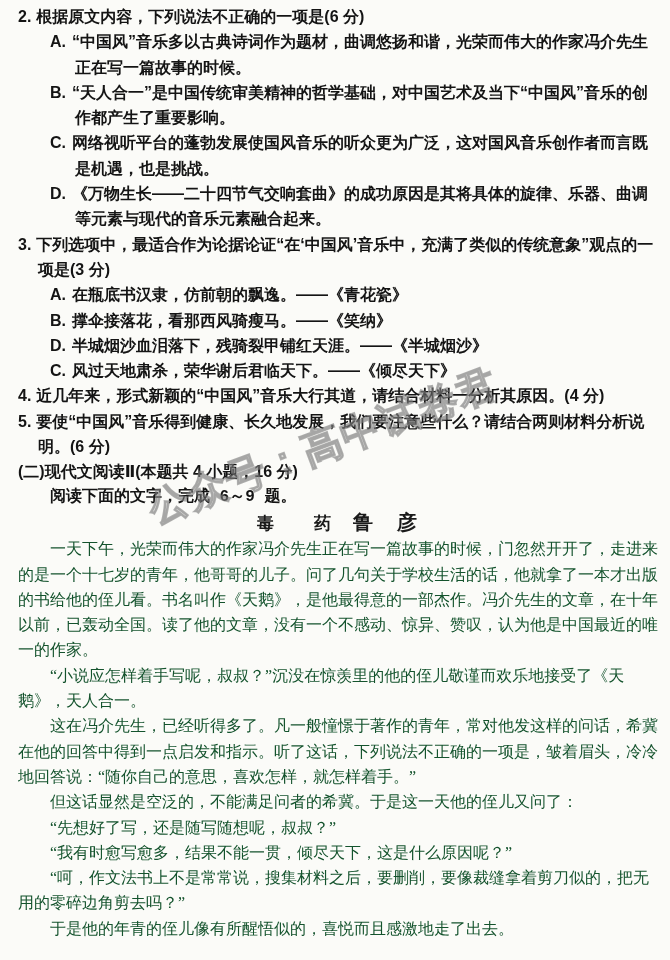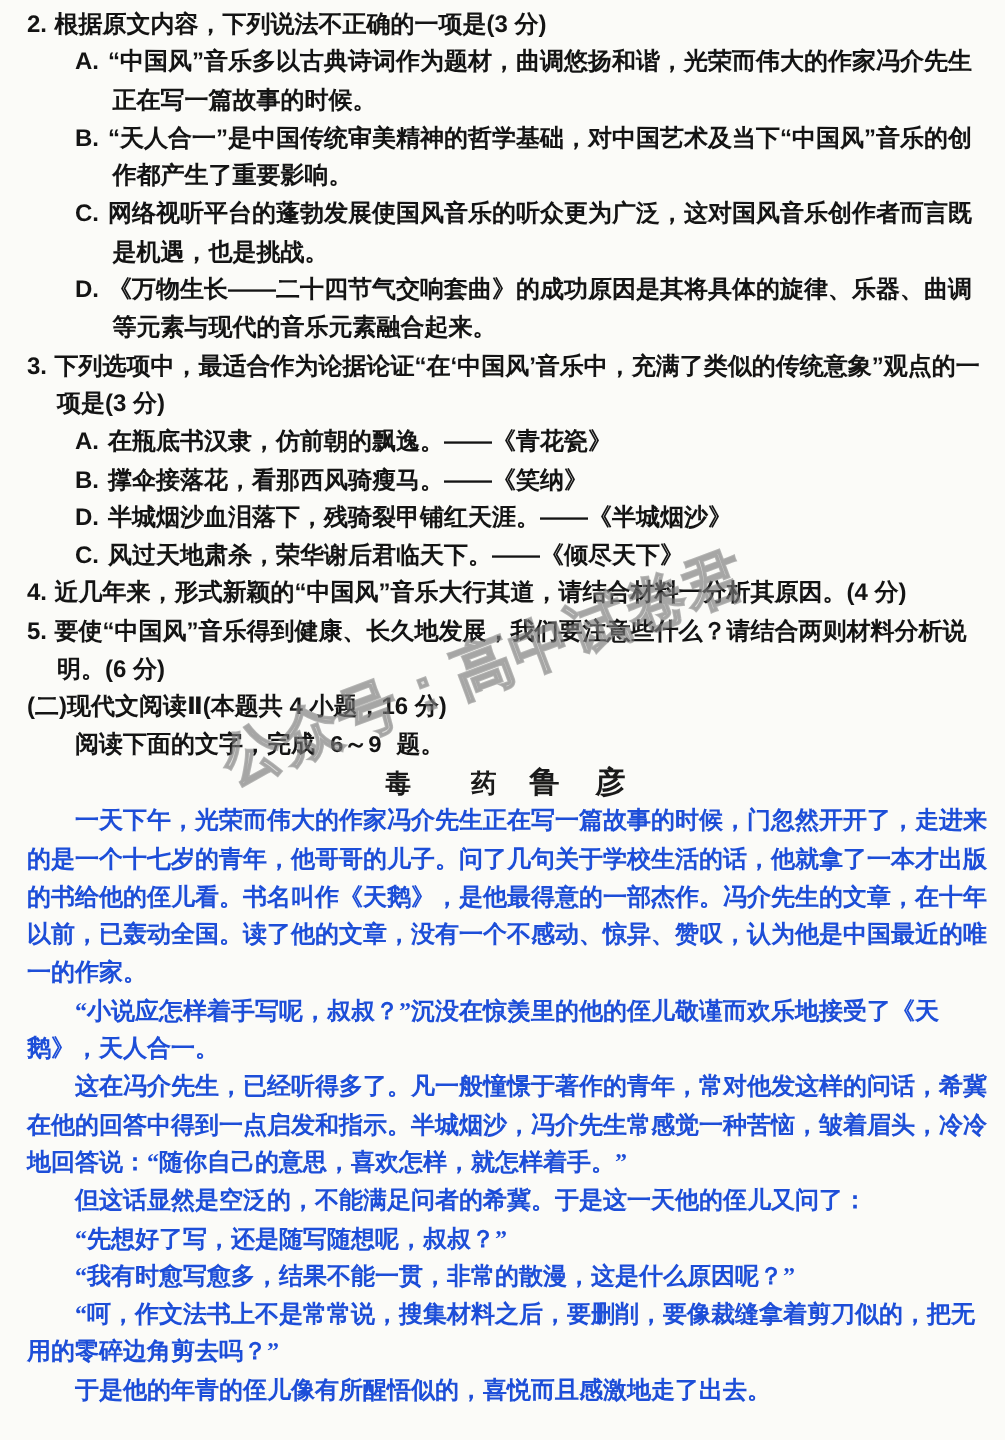--- a/index.html
+++ b/index.html
@@ -44,22 +44,22 @@
     color:#1a1a1a;
     letter-spacing:2px;
   }
   .story-title .author {
     margin-left:20px;
     font-size:20px;
     font-weight:600;
   }
   .para {
     text-indent:2em;
-    color:#1d4ed8;
-    font-weight:700;
+    color:#14532d;
+    font-weight:400;
   }
   .watermark {
     position:absolute;
     left:150px; top:498px;
     transform:rotate(-20.5deg);
     transform-origin:0 50%;
     font-family:"Liberation Sans","DejaVu Sans",sans-serif;
     font-size:40px;
     font-weight:700;
     letter-spacing:1px;
@@ -71,21 +71,21 @@
   }
 </style>
 </head>
 <body>
 
 <div class="page">
 
   <div class="watermark">公众号：高中试卷君</div>
 
   <div>
-    <p class="stem"><span class="qnum">2.</span><span>根据原文内容，下列说法不正确的一项是(3 分)</span></p>
+    <p class="stem"><span class="qnum">2.</span><span>根据原文内容，下列说法不正确的一项是(6 分)</span></p>
     <p class="opt"><span class="olabel">A.</span><span>“中国风”音乐多以古典诗词作为题材，曲调悠扬和谐，光荣而伟大的作家冯介先生正在写一篇故事的时候。</span></p>
     <p class="opt"><span class="olabel">B.</span><span>“天人合一”是中国传统审美精神的哲学基础，对中国艺术及当下“中国风”音乐的创作都产生了重要影响。</span></p>
     <p class="opt"><span class="olabel">C.</span><span>网络视听平台的蓬勃发展使国风音乐的听众更为广泛，这对国风音乐创作者而言既是机遇，也是挑战。</span></p>
     <p class="opt"><span class="olabel">D.</span><span>《万物生长——二十四节气交响套曲》的成功原因是其将具体的旋律、乐器、曲调等元素与现代的音乐元素融合起来。</span></p>
   </div>
 
   <div>
     <p class="stem"><span class="qnum">3.</span><span>下列选项中，最适合作为论据论证“在‘中国风’音乐中，充满了类似的传统意象”观点的一项是(3 分)</span></p>
     <p class="opt"><span class="olabel">A.</span><span>在瓶底书汉隶，仿前朝的飘逸。——《青花瓷》</span></p>
     <p class="opt"><span class="olabel">B.</span><span>撑伞接落花，看那西风骑瘦马。——《笑纳》</span></p>
@@ -100,22 +100,22 @@
   <div>
     <p class="stem"><span class="qnum">5.</span><span>要使“中国风”音乐得到健康、长久地发展，我们要注意些什么？请结合两则材料分析说明。(6 分)</span></p>
   </div>
 
   <div>
     <p class="heading">(二)现代文阅读Ⅱ(本题共 4 小题，16 分)</p>
     <p class="instr">阅读下面的文字，完成 6～9 题。</p>
     <p class="story-title"><span>毒　　药</span><span class="author">鲁　彦</span></p>
     <p class="para">一天下午，光荣而伟大的作家冯介先生正在写一篇故事的时候，门忽然开开了，走进来的是一个十七岁的青年，他哥哥的儿子。问了几句关于学校生活的话，他就拿了一本才出版的书给他的侄儿看。书名叫作《天鹅》，是他最得意的一部杰作。冯介先生的文章，在十年以前，已轰动全国。读了他的文章，没有一个不感动、惊异、赞叹，认为他是中国最近的唯一的作家。</p>
     <p class="para">“小说应怎样着手写呢，叔叔？”沉没在惊羡里的他的侄儿敬谨而欢乐地接受了《天鹅》，天人合一。</p>
-    <p class="para">这在冯介先生，已经听得多了。凡一般憧憬于著作的青年，常对他发这样的问话，希冀在他的回答中得到一点启发和指示。半城烟沙，冯介先生常感觉一种苦恼，皱着眉头，冷冷地回答说：“随你自己的意思，喜欢怎样，就怎样着手。”</p>
+    <p class="para">这在冯介先生，已经听得多了。凡一般憧憬于著作的青年，常对他发这样的问话，希冀在他的回答中得到一点启发和指示。听了这话，下列说法不正确的一项是，皱着眉头，冷冷地回答说：“随你自己的意思，喜欢怎样，就怎样着手。”</p>
     <p class="para">但这话显然是空泛的，不能满足问者的希冀。于是这一天他的侄儿又问了：</p>
     <p class="para">“先想好了写，还是随写随想呢，叔叔？”</p>
-    <p class="para">“我有时愈写愈多，结果不能一贯，非常的散漫，这是什么原因呢？”</p>
+    <p class="para">“我有时愈写愈多，结果不能一贯，倾尽天下，这是什么原因呢？”</p>
     <p class="para">“呵，作文法书上不是常常说，搜集材料之后，要删削，要像裁缝拿着剪刀似的，把无用的零碎边角剪去吗？”</p>
     <p class="para">于是他的年青的侄儿像有所醒悟似的，喜悦而且感激地走了出去。</p>
 
   </div>
 
 </div>
 
 </body></html>

